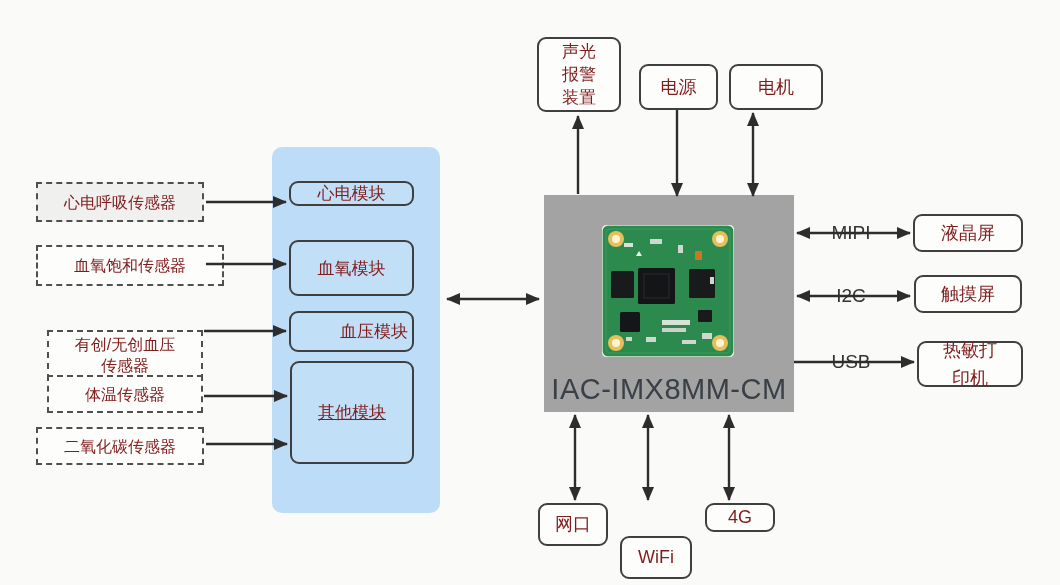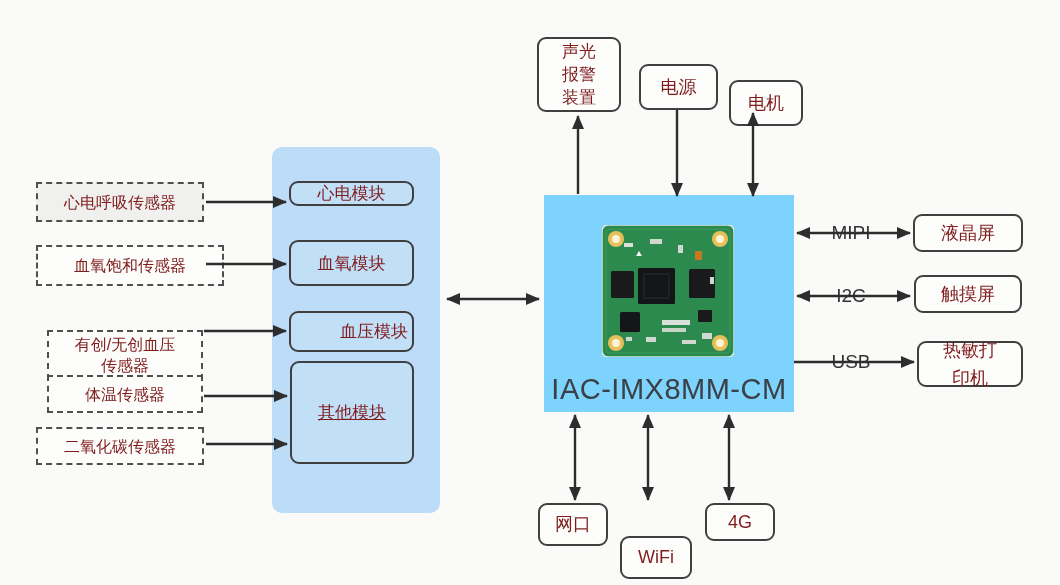--- a/index.html
+++ b/index.html
@@ -38,21 +38,21 @@
   }
   .container-blue{
     position:absolute;
     left:272px;top:147px;width:168px;height:366px;
     background:#bcdcf8;
     border-radius:10px;
   }
   .center-board{
     position:absolute;
     left:544px;top:195px;width:250px;height:217px;
-    background:#7dd3fc;
+    background:#a3a3a3;
   }
   .center-board .chip-label{
     position:absolute;
     left:0;bottom:6px;width:100%;
     text-align:center;
     font-size:29px;
     letter-spacing:0.5px;
     color:#3a4047;
   }
   .pcb{
@@ -82,21 +82,21 @@
 
   <div class="box dashed" style="left:36px;top:182px;width:168px;height:40px;background:#f0f0ee;">心电呼吸传感器</div>
   <div class="box dashed" style="left:36px;top:245px;width:188px;height:41px;">血氧饱和传感器</div>
   <div class="box dashed" style="left:47px;top:305px;width:156px;height:50px;line-height:21px;margin-top:25px;">有创/无创血压
 传感器</div>
   <div class="box dashed" style="left:47px;top:375px;width:156px;height:38px;">体温传感器</div>
   <div class="box dashed" style="left:36px;top:427px;width:168px;height:38px;">二氧化碳传感器</div>
 
   <div class="container-blue"></div>
   <div class="box module" style="left:289px;top:181px;width:125px;height:25px;">心电模块</div>
-  <div class="box module" style="left:289px;top:240px;width:125px;height:46px;">血氧模块</div>
+  <div class="box module" style="left:289px;top:240px;width:125px;height:56px;">血氧模块</div>
   <div class="box module" style="left:289px;top:311px;width:125px;height:41px;padding-left:45px;">血压模块</div>
   <div class="box module" style="left:290px;top:361px;width:124px;height:103px;text-decoration:underline;">其他模块</div>
 
   <div class="center-board">
     <svg class="pcb" viewBox="0 0 132 132">
       <rect x="0" y="0" width="132" height="132" rx="6" fill="#2c8a4e" stroke="#dfe8df" stroke-width="1.5"></rect>
       <rect x="4" y="4" width="124" height="124" rx="4" fill="none" stroke="#3f9a5c" stroke-width="1"></rect>
 
       <circle cx="14" cy="14" r="8" fill="#e7c05c"></circle>
         <circle cx="14" cy="14" r="4" fill="#fdf3d3"></circle>
@@ -127,30 +127,30 @@
       <rect x="24" y="112" width="6" height="4" fill="#cfd8cf"></rect>
       <rect x="100" y="108" width="10" height="6" fill="#cfd8cf"></rect>
     </svg>
     <div class="chip-label">IAC-IMX8MM-CM</div>
   </div>
 
   <div class="box" style="left:537px;top:37px;width:84px;height:75px;">声光
 报警
 装置</div>
   <div class="box big" style="left:639px;top:64px;width:79px;height:46px;">电源</div>
-  <div class="box big" style="left:729px;top:80px;width:74px;height:46px;">电机</div>
+  <div class="box big" style="left:729px;top:64px;width:94px;height:46px;">电机</div>
 
   <div class="box big" style="left:913px;top:214px;width:110px;height:38px;">液晶屏</div>
   <div class="box big" style="left:914px;top:275px;width:108px;height:38px;">触摸屏</div>
   <div class="box big" style="left:917px;top:341px;width:106px;height:46px;line-height:28px;">热敏打
 印机</div>
 
   <div class="box big" style="left:538px;top:503px;width:70px;height:43px;">网口</div>
   <div class="box big" style="left:620px;top:503px;width:72px;height:43px;margin-top:33px;">WiFi</div>
-  <div class="box big" style="left:705px;top:503px;width:70px;height:38px;">4G</div>
+  <div class="box big" style="left:705px;top:503px;width:70px;height:29px;">4G</div>
 
   <span class="bus-label" style="left:851px;top:233px;">MIPI</span>
   <span class="bus-label" style="left:851px;top:296px;">I2C</span>
   <span class="bus-label" style="left:851px;top:362px;">USB</span>
 
   <svg class="arrows" viewBox="0 0 1060 585">
     <defs>
       <marker id="ah" markerUnits="userSpaceOnUse" markerWidth="16" markerHeight="14" refX="13" refY="6" orient="auto-start-reverse">
         <path d="M0,0 L14,6 L0,12 Z" fill="#2d2d2d"></path>
       </marker>

